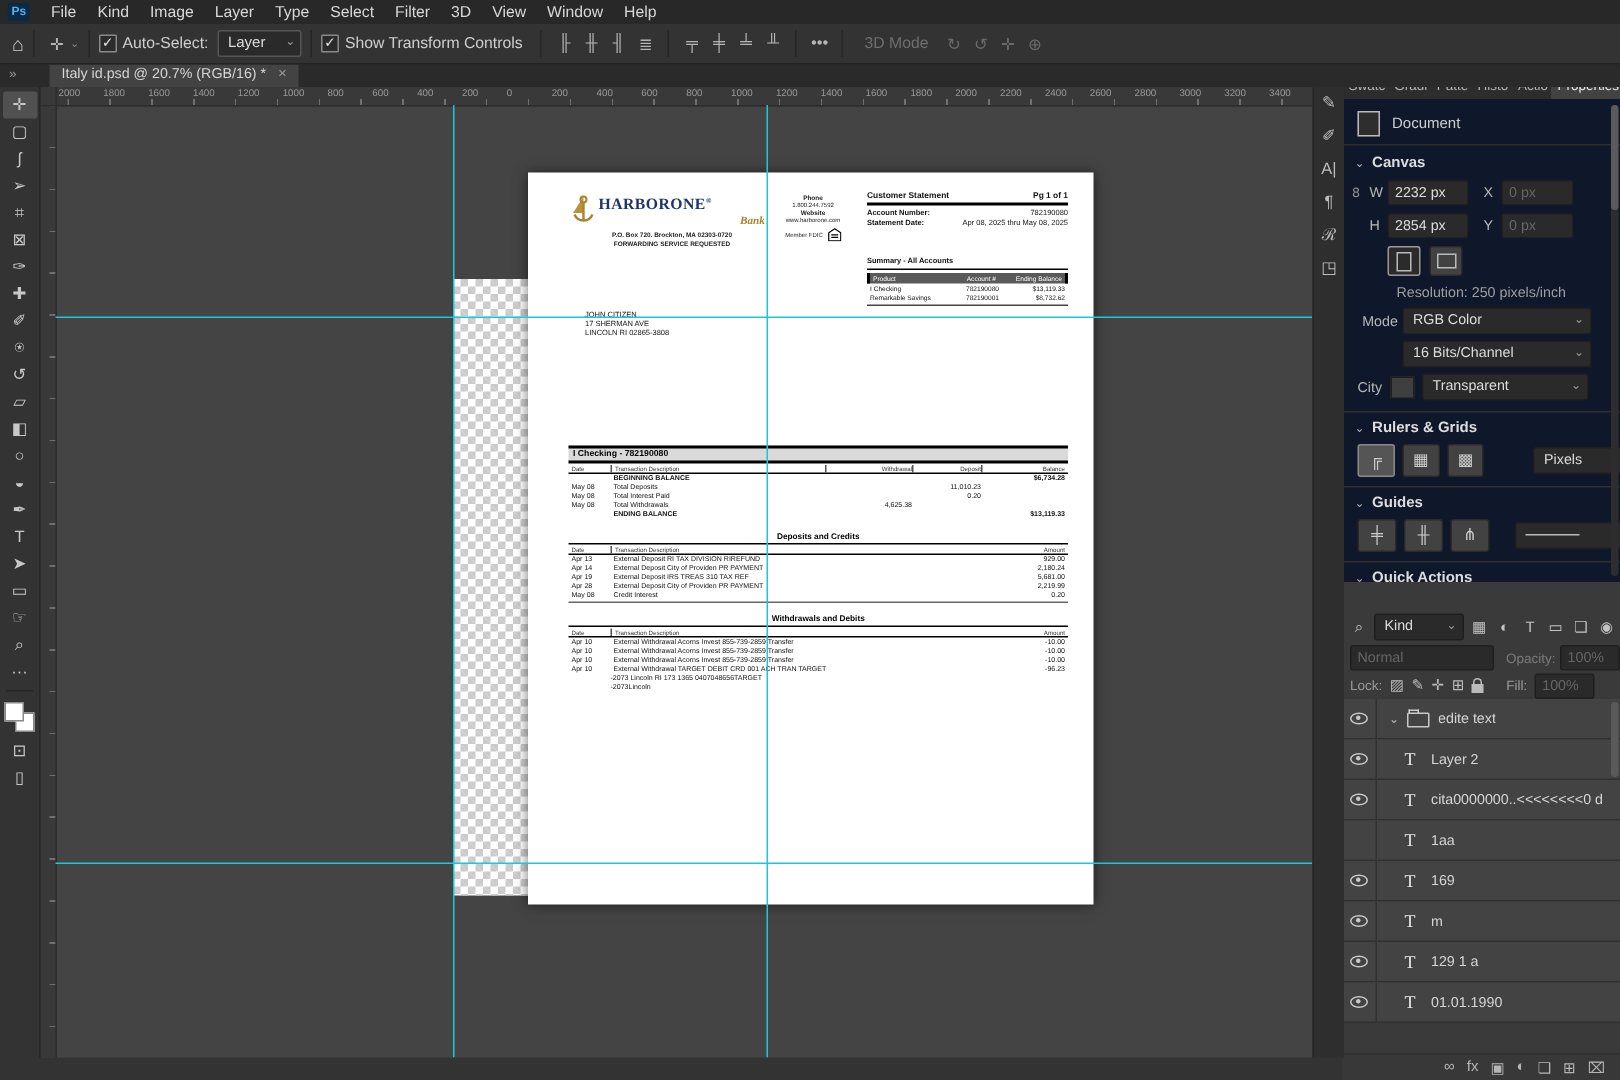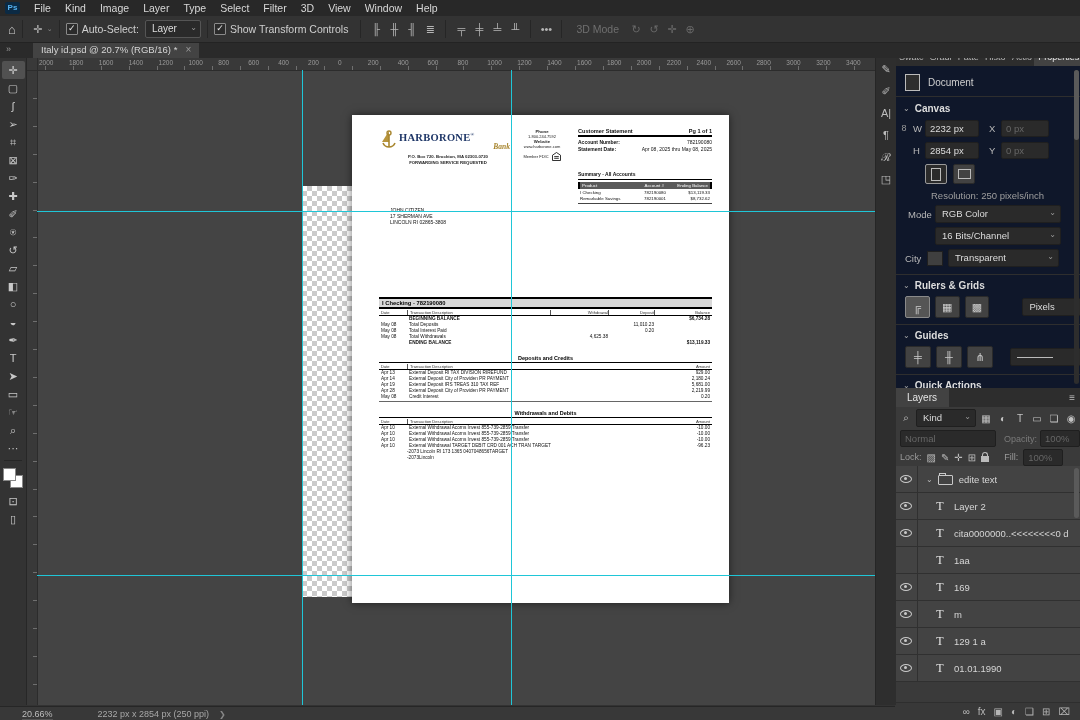--- a/index.html
+++ b/index.html
@@ -685,24 +685,20 @@
       <div class="divline" style="top:308px;"></div>
       <div class="prop-row" style="top:312px;height:14px;">
         <span class="chev">⌄</span>
         <span class="sec-head" style="font-weight:bold;">Quick Actions</span>
       </div>
       <div class="pscroll" style="top:4px;height:314px;"></div>
       <div class="pthumb" style="top:4px;height:70px;"></div>
     </div>
 
     <div id="layers">
-      <div id="layers-tabrow">
-        <span id="layers-tab">Layers</span>
-        <span id="layers-menu">≡</span>
-      </div>
       <div id="filter-row">
         <span class="f-ico">⌕</span>
         <span class="sel" style="width:38px;">Kind</span>
 
           <span class="f-ico">▦</span>
 
           <span class="f-ico">◐</span>
 
           <span class="f-ico">T</span>
 
@@ -824,19 +820,14 @@
 
           <span>⊞</span>
 
           <span>⌧</span>
 
       </div>
       <div class="pthumb" style="top:80px;height:50px;"></div>
     </div>
   </div>
 
-  <div id="statusbar">
-    <span id="status-zoom">20.66%</span>
-    <span id="status-dims">2232 px x 2854 px (250 ppi)</span>
-    <span id="status-chev">❯</span>
-  </div>
 
 </div>
 
 </body></html>

